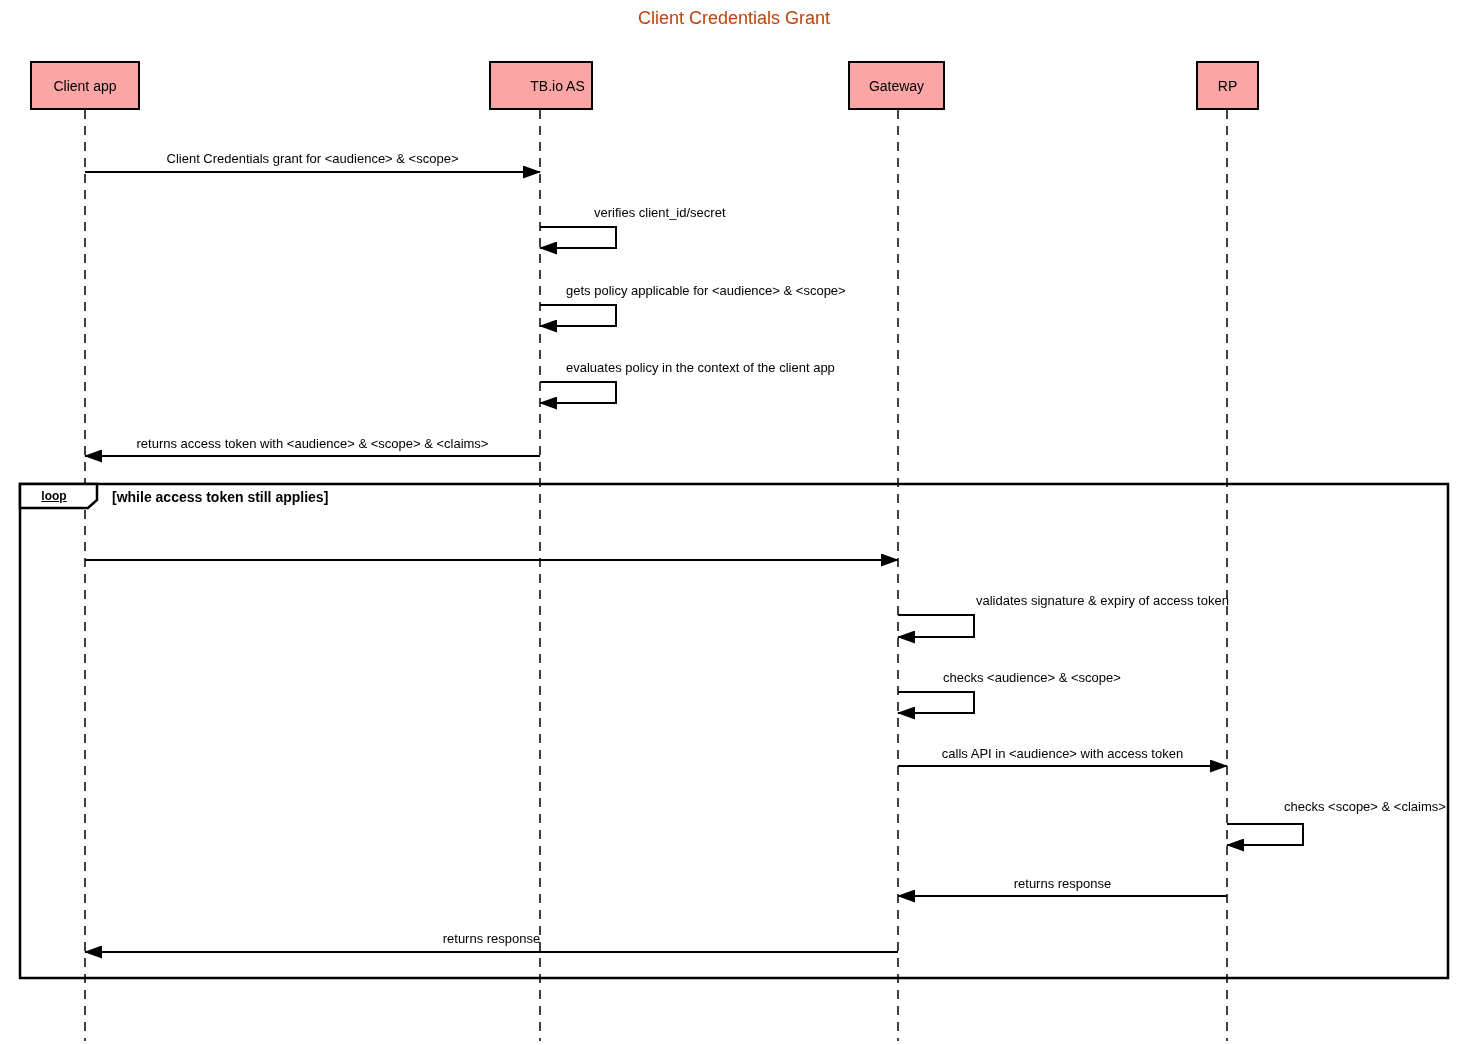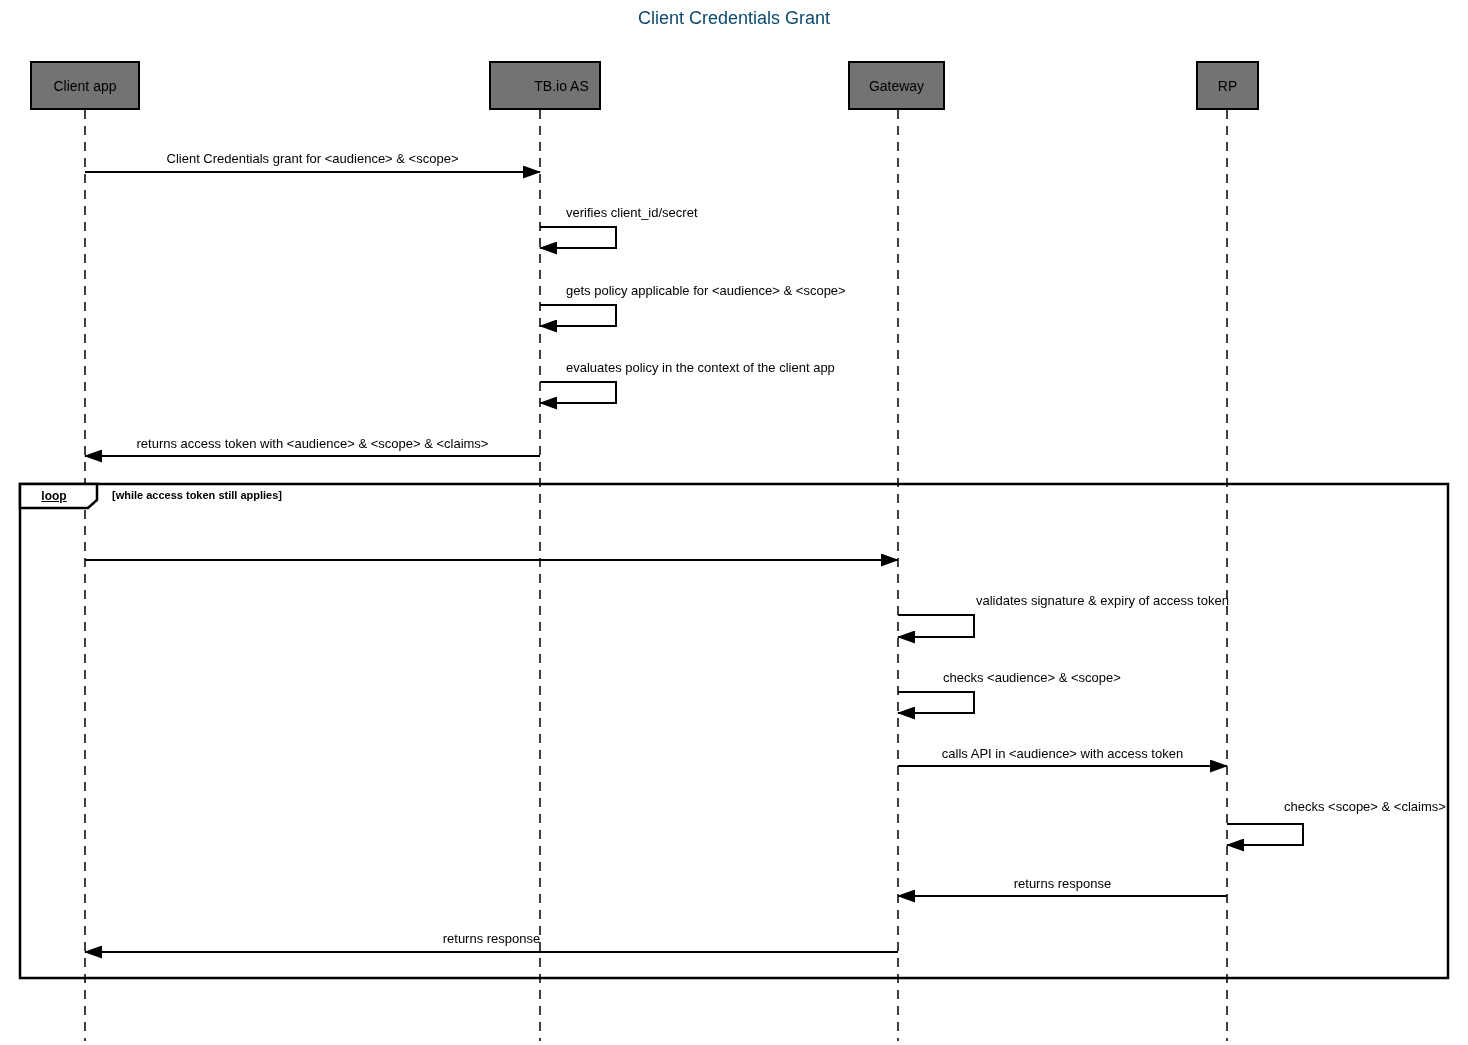--- a/index.html
+++ b/index.html
@@ -11,28 +11,28 @@
     font-family: "Liberation Sans", sans-serif;
     color: #000;
     overflow: hidden;
   }
   #diagram-svg { position: absolute; top: 0; left: 0; }
   .title {
     position: absolute;
     top: 8px; left: 0; width: 1468px;
     text-align: center;
     font-size: 18px;
-    color: #0c4a6e;
+    color: #c2410c;
   }
   .participant {
     position: absolute;
     top: 61px;
     height: 49px;
     border: 2.5px solid #000;
-    background: #737373;
+    background: #fca5a5;
     display: flex;
     align-items: center;
     justify-content: center;
     font-size: 14px;
     box-sizing: border-box;
   }
   .msg {
     position: absolute;
     font-size: 13px;
     line-height: 16px;
@@ -41,21 +41,21 @@
   .msg.center { text-align: center; }
   .loop-label {
     position: absolute;
     left: 20px; top: 484px; width: 68px; height: 24px;
     display: flex; align-items: center; justify-content: center;
     font-size: 12px; font-weight: bold; text-decoration: underline;
   }
   .loop-cond {
     position: absolute;
     left: 112px; top: 489px;
-    font-size: 11px; font-weight: bold;
+    font-size: 14px; font-weight: bold;
     white-space: nowrap;
   }
 </style>
 </head>
 <body>
 
 <div id="canvas">
 
   <svg id="diagram-svg" width="1468" height="1045" viewBox="0 0 1468 1045">
     <defs>
@@ -92,35 +92,35 @@
     <line x1="1227" y1="896" x2="898" y2="896" stroke="#000" stroke-width="2" marker-end="url(#arrowhead)"></line>
 
     <line x1="898" y1="952" x2="85" y2="952" stroke="#000" stroke-width="2" marker-end="url(#arrowhead)"></line>
   </svg>
 
   <div class="title">Client Credentials Grant</div>
 
   <div class="participant" style="left:30px; width:110px;">
     <span>Client app</span>
   </div>
-  <div class="participant" style="left:489px; width:112px;padding-left:33px;">
+  <div class="participant" style="left:489px; width:104px;padding-left:33px;">
     <span>TB.io AS</span>
   </div>
   <div class="participant" style="left:848px; width:97px;">
     <span>Gateway</span>
   </div>
   <div class="participant" style="left:1196px; width:63px;">
     <span>RP</span>
   </div>
 
   <div class="loop-label">loop</div>
   <div class="loop-cond">[while access token still applies]</div>
 
   <div class="msg center" style="left:85px; width:455px; top:151px;">Client Credentials grant for &lt;audience&gt; &amp; &lt;scope&gt;</div>
-  <div class="msg" style="left:566px; top:205px;">verifies client_id/secret</div>
+  <div class="msg" style="left:594px; top:205px;">verifies client_id/secret</div>
   <div class="msg" style="left:566px; top:283px;">gets policy applicable for &lt;audience&gt; &amp; &lt;scope&gt;</div>
   <div class="msg" style="left:566px; top:360px;">evaluates policy in the context of the client app</div>
   <div class="msg center" style="left:85px; width:455px; top:436px;">returns access token with &lt;audience&gt; &amp; &lt;scope&gt; &amp; &lt;claims&gt;</div>
   <div class="msg" style="left:976px; top:593px;">validates signature &amp; expiry of access token</div>
   <div class="msg" style="left:943px; top:670px;">checks &lt;audience&gt; &amp; &lt;scope&gt;</div>
   <div class="msg center" style="left:898px; width:329px; top:746px;">calls API in &lt;audience&gt; with access token</div>
   <div class="msg" style="left:1251px; top:799px;margin-left:33px;">checks &lt;scope&gt; &amp; &lt;claims&gt;</div>
   <div class="msg center" style="left:898px; width:329px; top:876px;">returns response</div>
   <div class="msg center" style="left:85px; width:813px; top:931px;">returns response</div>
 

